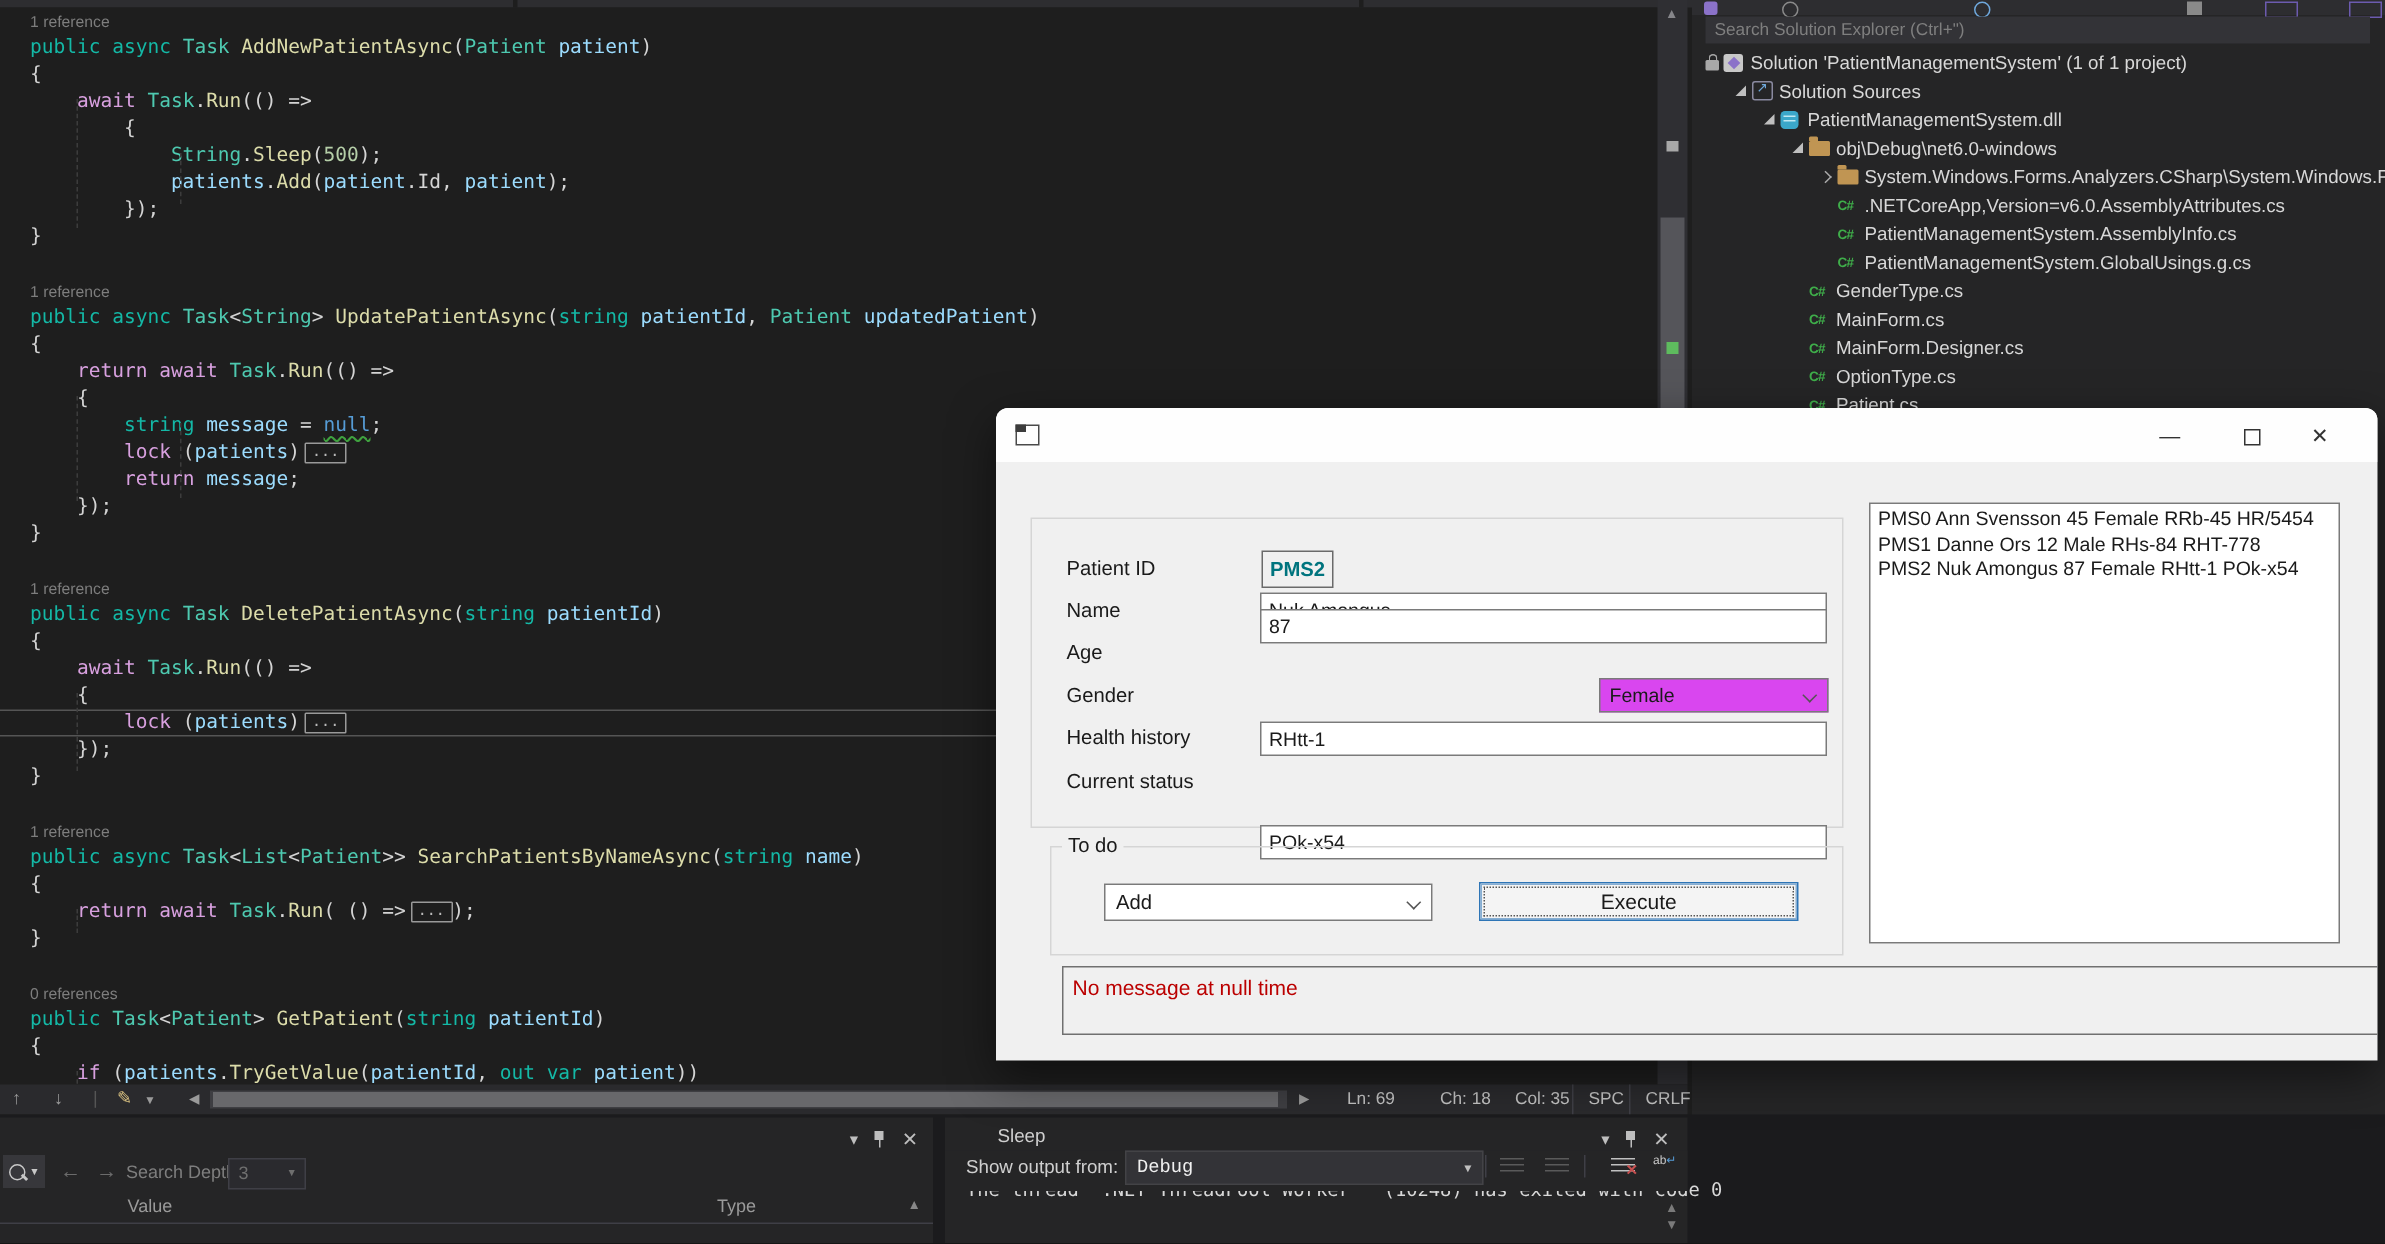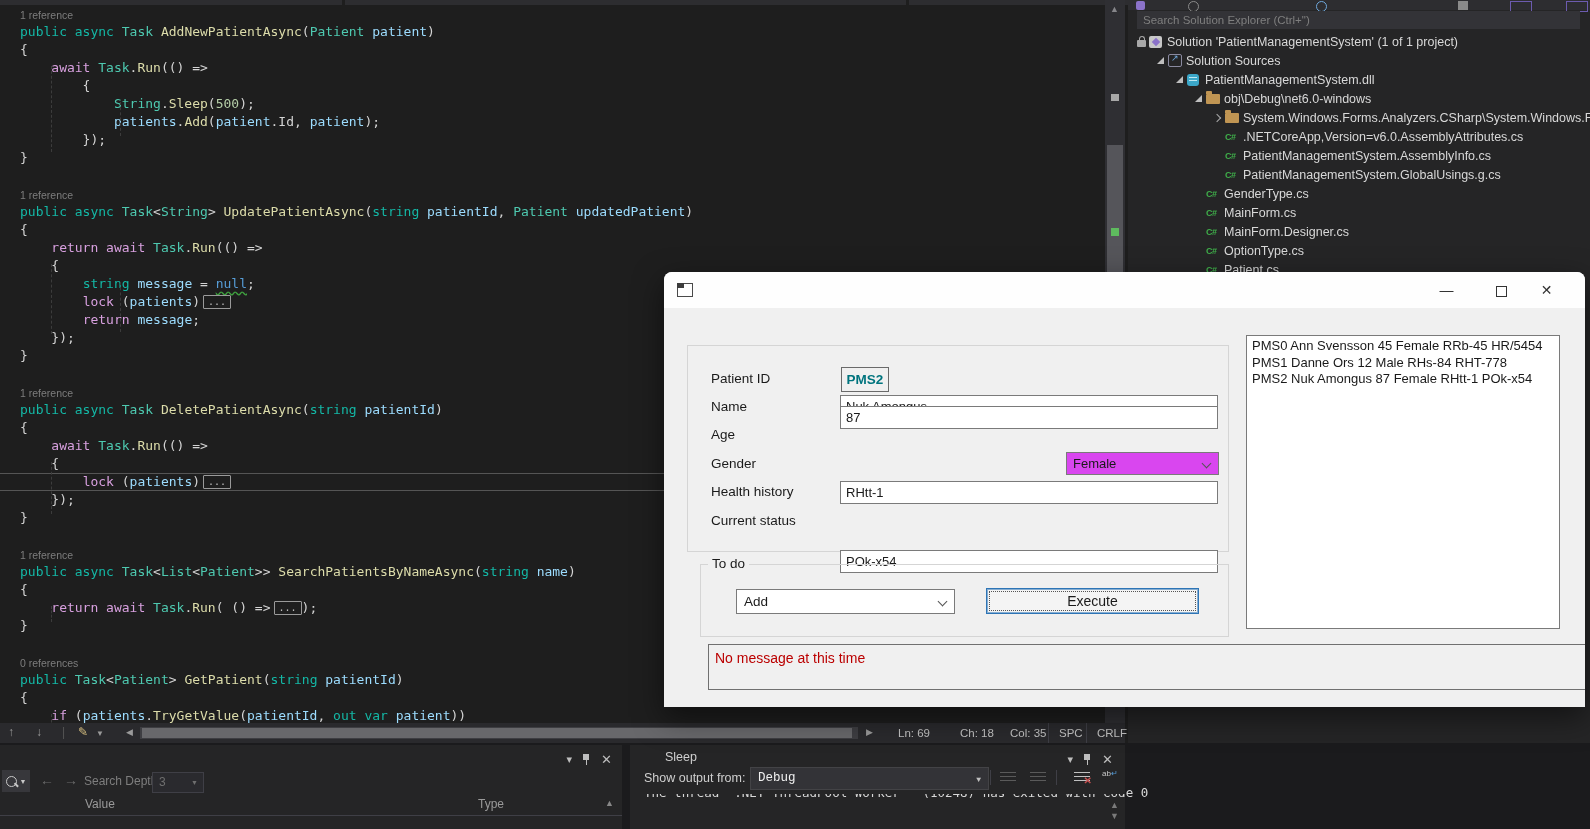--- a/index.html
+++ b/index.html
@@ -406,21 +406,21 @@
 
     <div class="groupbox" style="left:36px;top:292px;width:527px;height:71px;"></div>
     <div class="gb-caption" style="left:44px;top:284px;">To do</div>
     <div id="todo-combo">
       <span>Add</span>
       <span class="chev" style="top:8px;"></span>
     </div>
     <div id="execute-btn">Execute</div>
 
     <div id="msg-box">
-      <div id="msg-text">No message at this time</div>
+      <div id="msg-text">No message at null time</div>
     </div>
 
     <div id="patient-list">
         <div>PMS0 Ann Svensson 45 Female RRb-45 HR/5454</div>
         <div>PMS1 Danne Ors 12 Male RHs-84 RHT-778</div>
         <div>PMS2 Nuk Amongus 87 Female RHtt-1 POk-x54</div>
       </div>
   </div>
 
 </div>

